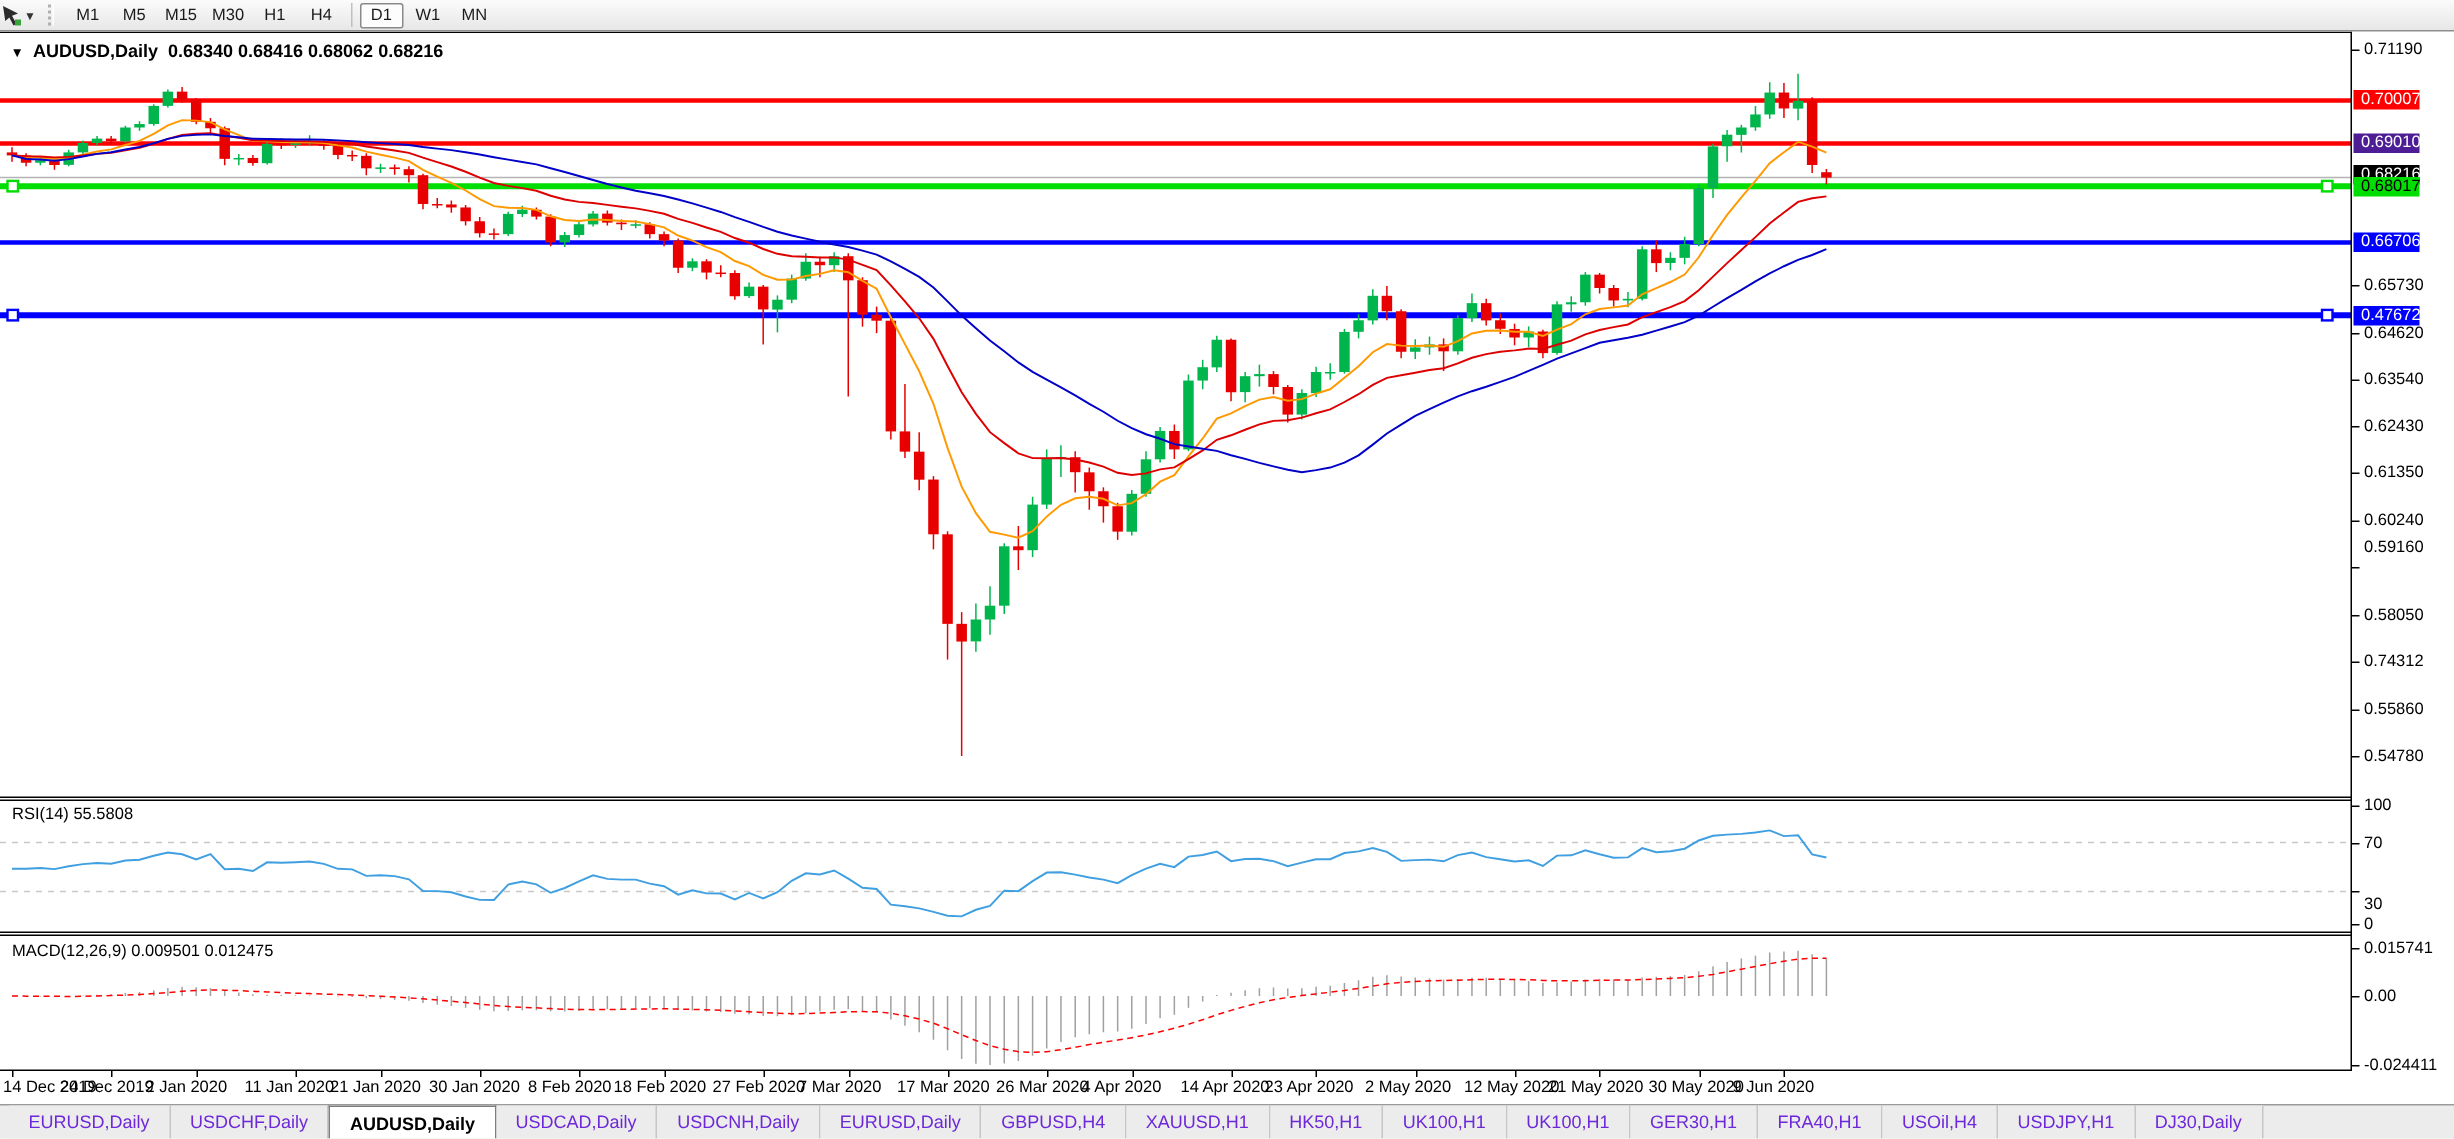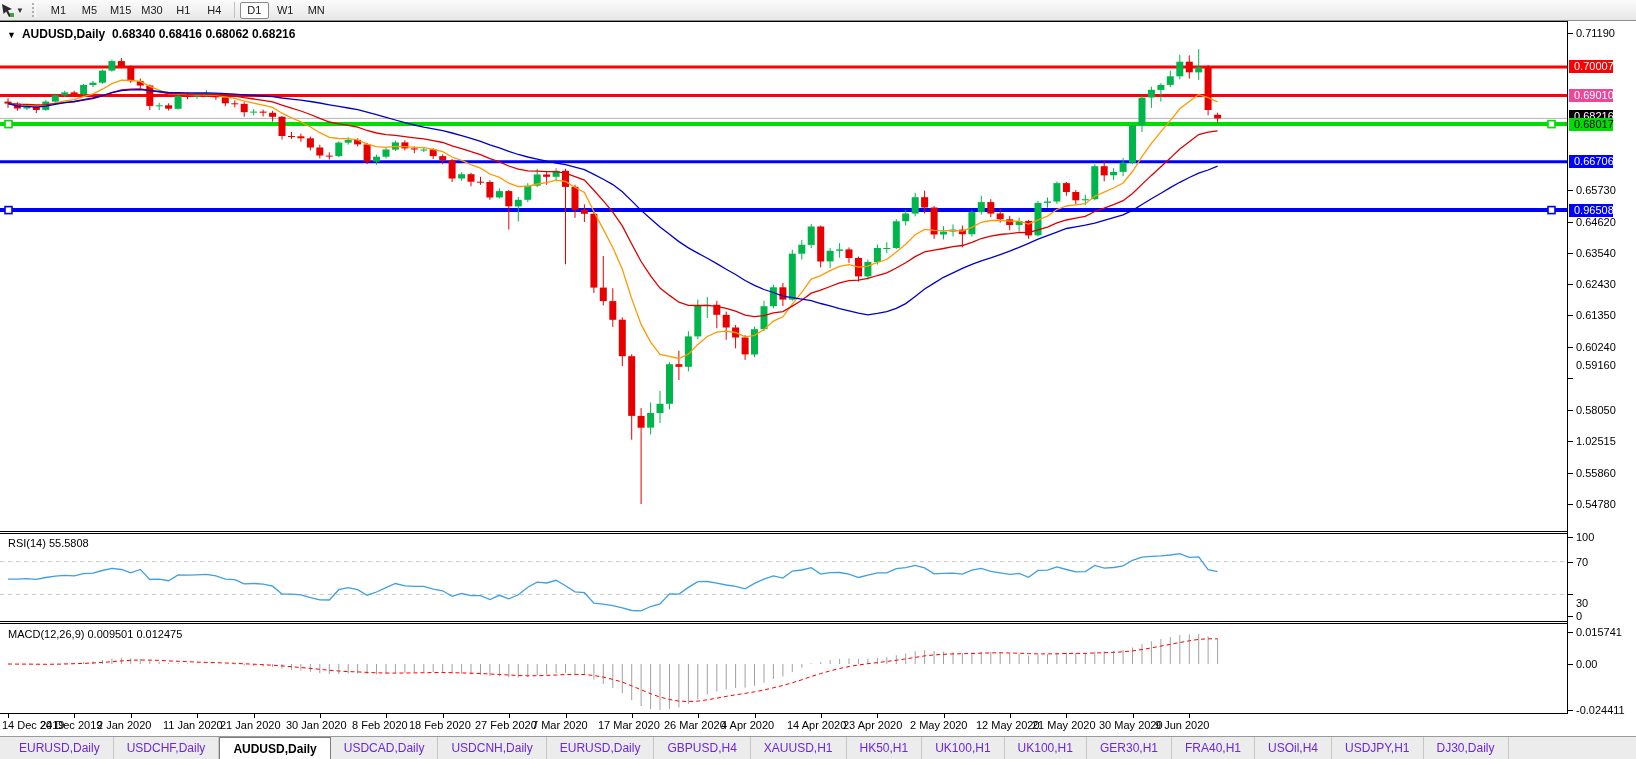--- a/index.html
+++ b/index.html
@@ -503,31 +503,31 @@
         <div class="axis-lbl" style="top:257px">0.62430</div>
         <div class="axis-dash" style="top:294px"></div>
         <div class="axis-lbl" style="top:288px">0.61350</div>
         <div class="axis-dash" style="top:326px"></div>
         <div class="axis-lbl" style="top:320px">0.60240</div>
         <div class="axis-dash" style="top:357px"></div>
         <div class="axis-lbl" style="top:338px">0.59160</div>
         <div class="axis-dash" style="top:389px"></div>
         <div class="axis-lbl" style="top:383px">0.58050</div>
         <div class="axis-dash" style="top:420px"></div>
-        <div class="axis-lbl" style="top:414px">1.02515</div>
+        <div class="axis-lbl" style="top:414px">0.74312</div>
         <div class="axis-dash" style="top:452px"></div>
         <div class="axis-lbl" style="top:446px">0.55860</div>
         <div class="axis-dash" style="top:483px"></div>
         <div class="axis-lbl" style="top:477px">0.54780</div>
         <div class="badge" style="top:89px;background:#000000;color:#ffffff">0.68216</div>
         <div class="badge" style="top:39px;background:#ff0000;color:#ffffff">0.70007</div>
-        <div class="badge" style="top:68px;background:#ec4899;color:#ffffff">0.69010</div>
+        <div class="badge" style="top:68px;background:#4c1d95;color:#ffffff">0.69010</div>
         <div class="badge" style="top:97px;background:#00dd00;color:#000000">0.68017</div>
         <div class="badge" style="top:134px;background:#0000ff;color:#ffffff">0.66706</div>
-        <div class="badge" style="top:183px;background:#0000ff;color:#ffffff">0.96508</div>
+        <div class="badge" style="top:183px;background:#0000ff;color:#ffffff">0.47672</div>
         <div class="axis-dash" style="top:516px"></div>
         <div class="axis-lbl" style="top:510px">100</div>
         <div class="axis-dash" style="top:541px"></div>
         <div class="axis-lbl" style="top:535px">70</div>
         <div class="axis-dash" style="top:573px"></div>
         <div class="axis-lbl" style="top:576px">30</div>
         <div class="axis-dash" style="top:595px"></div>
         <div class="axis-lbl" style="top:589px">0</div>
         <div class="axis-dash" style="top:611px"></div>
         <div class="axis-lbl" style="top:605px">0.015741</div>

